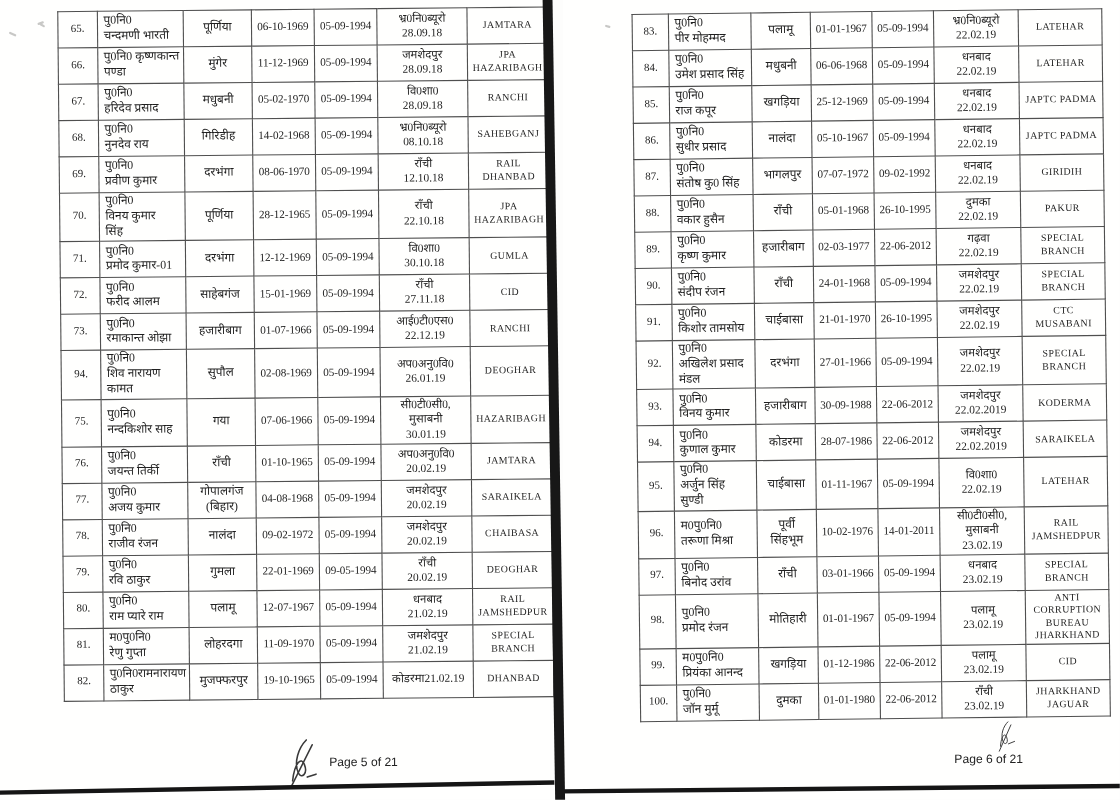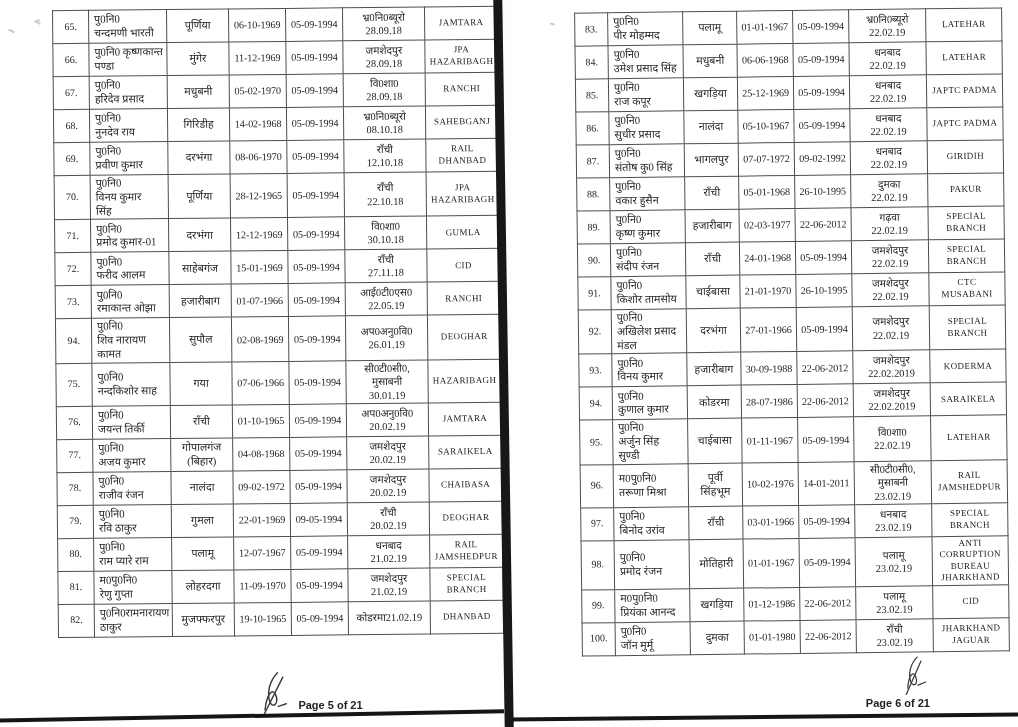--- a/index.html
+++ b/index.html
@@ -24,22 +24,22 @@
   td.c2{font-size:10.8px;}
   td.c3,td.c4{font-size:10.2px;white-space:nowrap;letter-spacing:-0.1px;}
   td.c5{font-size:10.4px;}
   td.c6{font-size:9px;letter-spacing:0.4px;}
   .footer{position:absolute;display:flex;align-items:flex-end;justify-content:center;gap:9px;
     height:56px;}
   .page.left .footer{left:160px;top:656px;width:300px;}
   .page.right .footer{left:118px;top:654px;width:300px;flex-direction:column;}
   .signature{width:32px;height:52px;margin-bottom:-8px;}
   .signature path{fill:none;stroke:#3a3a3a;stroke-width:1.6;stroke-linecap:round;}
-  .pagenum{font-family:"Liberation Sans","DejaVu Sans",sans-serif;font-weight:700;
-    font-size:11px;color:#222;margin-bottom:1px;}
+  .pagenum{font-family:"Liberation Sans","DejaVu Sans",sans-serif;font-weight:400;
+    font-size:11px;color:#222;margin-bottom:13px;}
   .smudge{position:absolute;background:#c8c8c6;border-radius:2px;}
   .s1{left:8px;top:30px;width:7px;height:2px;transform:rotate(25deg);}
   .s2{left:34px;top:20px;width:6px;height:2px;transform:rotate(-20deg);}
   .s3{left:36px;top:22px;width:5px;height:2px;transform:rotate(30deg);}
 </style>
 </head>
 <body>
 
 <div class="scan">
 
@@ -152,21 +152,21 @@
               <td class="c6">CID</td>
             </tr>
             <tr>
               <td class="c0">73.</td>
               <td class="c1">पु0नि0
 रमाकान्त ओझा</td>
               <td class="c2">हजारीबाग</td>
               <td class="c3">01-07-1966</td>
               <td class="c4">05-09-1994</td>
               <td class="c5">आई0टी0एस0
-22.05.19</td>
+22.12.19</td>
               <td class="c6">RANCHI</td>
             </tr>
             <tr>
               <td class="c0">94.</td>
               <td class="c1">पु0नि0
 शिव नारायण
 कामत</td>
               <td class="c2">सुपौल</td>
               <td class="c3">02-08-1969</td>
               <td class="c4">05-09-1994</td>

